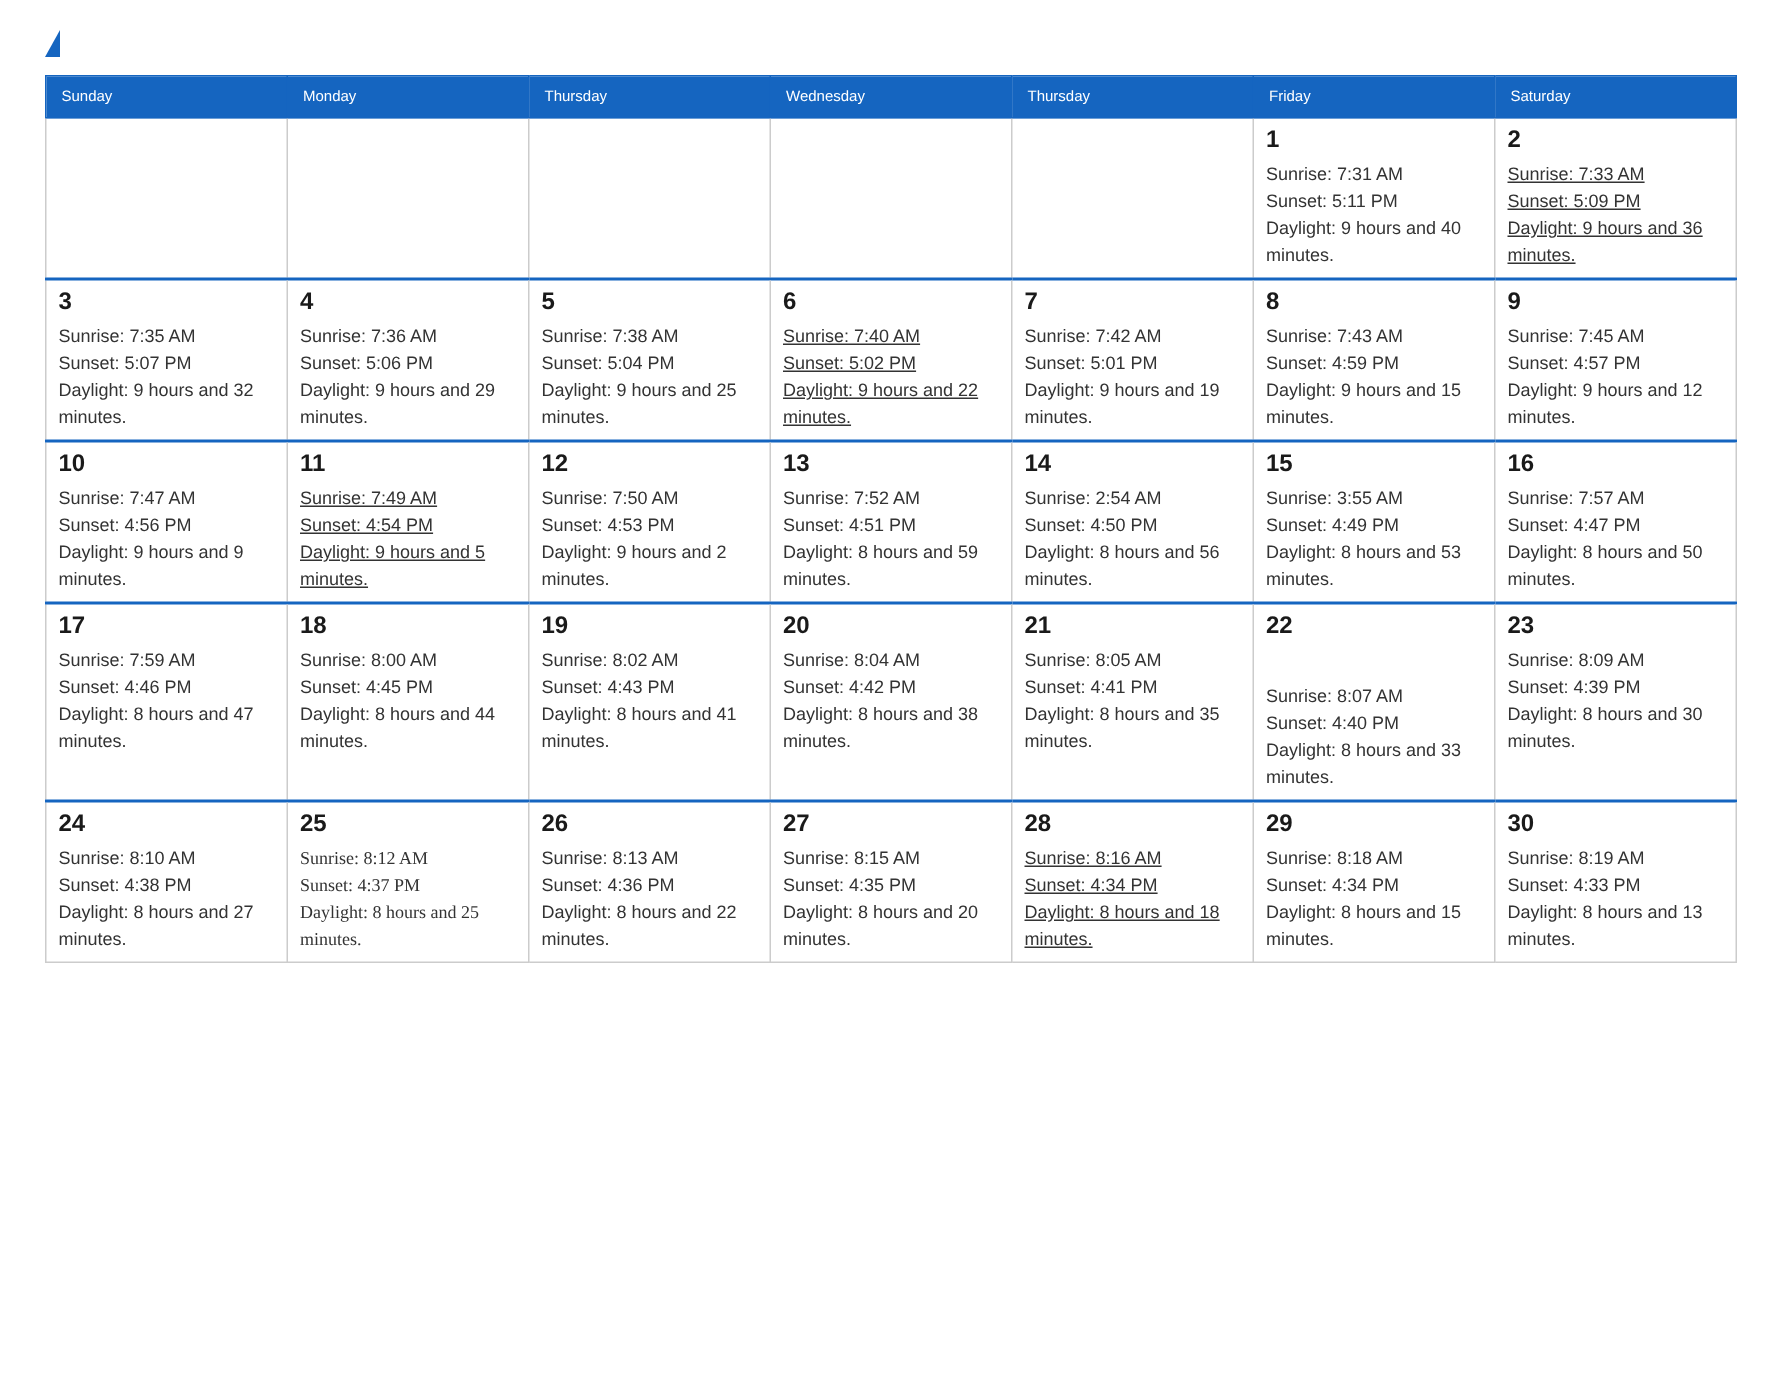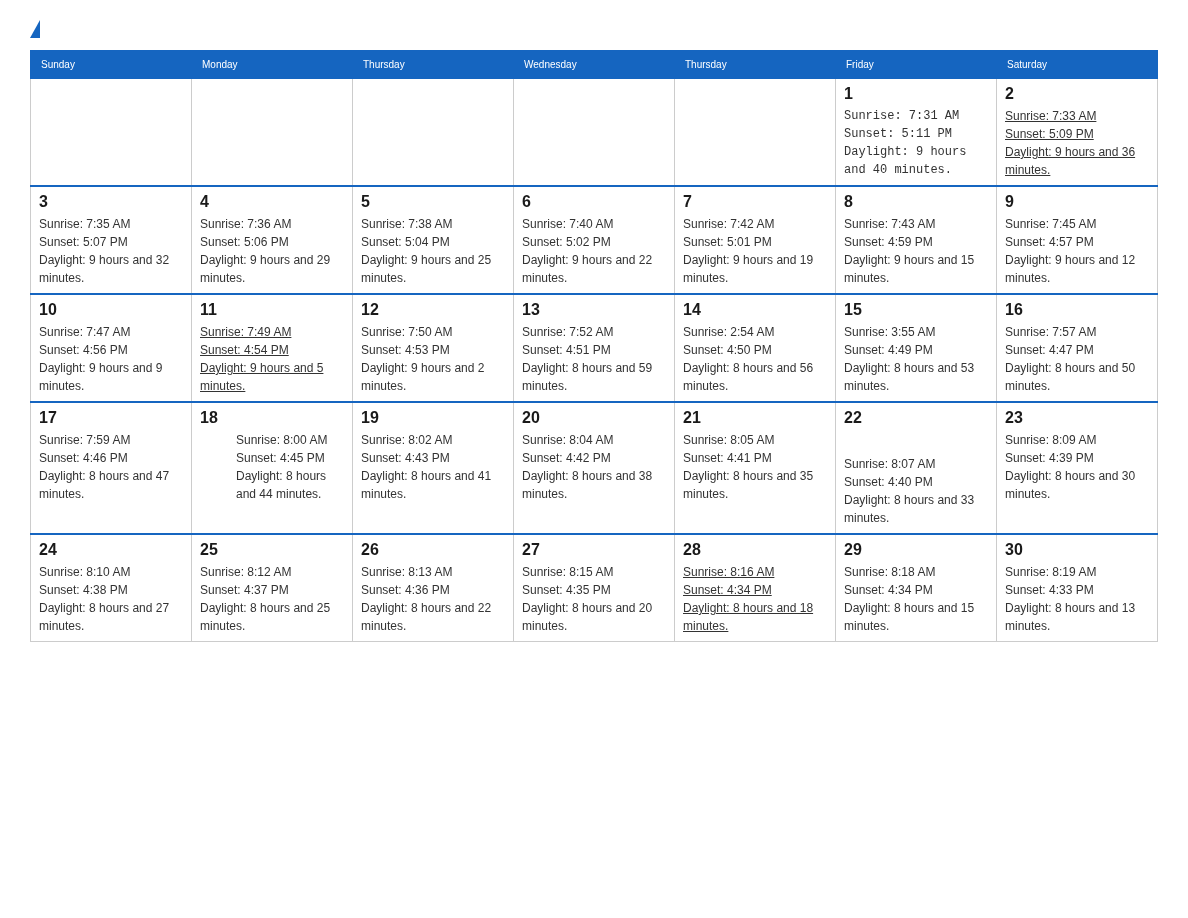--- a/index.html
+++ b/index.html
@@ -135,21 +135,21 @@
   </thead>
   <tbody id="calendar-body">
   <tr>
         <td class="empty-cell"></td>
         <td class="empty-cell"></td>
         <td class="empty-cell"></td>
         <td class="empty-cell"></td>
         <td class="empty-cell"></td>
         <td>
           <span class="day-number">1</span>
-          <div class="day-info" style="white-space: pre-line; font-family: Liberation Mono, monospace;">Sunrise: 7:31 AM
+          <div class="day-info" style="white-space: pre-line;">Sunrise: 7:31 AM
 Sunset: 5:11 PM
 Daylight: 9 hours and 40 minutes.</div>
         </td>
         <td>
           <span class="day-number">2</span>
           <div class="day-info" style="white-space: pre-line; text-decoration: underline;">Sunrise: 7:33 AM
 Sunset: 5:09 PM
 Daylight: 9 hours and 36 minutes.</div>
         </td>
       </tr>
@@ -167,21 +167,21 @@
 Daylight: 9 hours and 29 minutes.</div>
         </td>
         <td>
           <span class="day-number">5</span>
           <div class="day-info" style="white-space: pre-line;">Sunrise: 7:38 AM
 Sunset: 5:04 PM
 Daylight: 9 hours and 25 minutes.</div>
         </td>
         <td>
           <span class="day-number">6</span>
-          <div class="day-info" style="white-space: pre-line;">Sunrise: 7:40 AM
+          <div class="day-info" style="white-space: pre-line; text-decoration: underline;">Sunrise: 7:40 AM
 Sunset: 5:02 PM
 Daylight: 9 hours and 22 minutes.</div>
         </td>
         <td>
           <span class="day-number">7</span>
           <div class="day-info" style="white-space: pre-line;">Sunrise: 7:42 AM
 Sunset: 5:01 PM
 Daylight: 9 hours and 19 minutes.</div>
         </td>
         <td>
@@ -243,21 +243,21 @@
       </tr>
       <tr class="row-border">
         <td>
           <span class="day-number">17</span>
           <div class="day-info" style="white-space: pre-line;">Sunrise: 7:59 AM
 Sunset: 4:46 PM
 Daylight: 8 hours and 47 minutes.</div>
         </td>
         <td>
           <span class="day-number">18</span>
-          <div class="day-info" style="white-space: pre-line; margin-left: 36px;">Sunrise: 8:00 AM
+          <div class="day-info" style="white-space: pre-line;">Sunrise: 8:00 AM
 Sunset: 4:45 PM
 Daylight: 8 hours and 44 minutes.</div>
         </td>
         <td>
           <span class="day-number">19</span>
           <div class="day-info" style="white-space: pre-line;">Sunrise: 8:02 AM
 Sunset: 4:43 PM
 Daylight: 8 hours and 41 minutes.</div>
         </td>
         <td>
@@ -287,21 +287,21 @@
       </tr>
       <tr class="row-border">
         <td>
           <span class="day-number">24</span>
           <div class="day-info" style="white-space: pre-line;">Sunrise: 8:10 AM
 Sunset: 4:38 PM
 Daylight: 8 hours and 27 minutes.</div>
         </td>
         <td>
           <span class="day-number">25</span>
-          <div class="day-info" style="white-space: pre-line;">Sunrise: 8:12 AM
+          <div class="day-info" style="white-space: pre-line; font-family: Liberation Serif, serif;">Sunrise: 8:12 AM
 Sunset: 4:37 PM
 Daylight: 8 hours and 25 minutes.</div>
         </td>
         <td>
           <span class="day-number">26</span>
           <div class="day-info" style="white-space: pre-line;">Sunrise: 8:13 AM
 Sunset: 4:36 PM
 Daylight: 8 hours and 22 minutes.</div>
         </td>
         <td>

